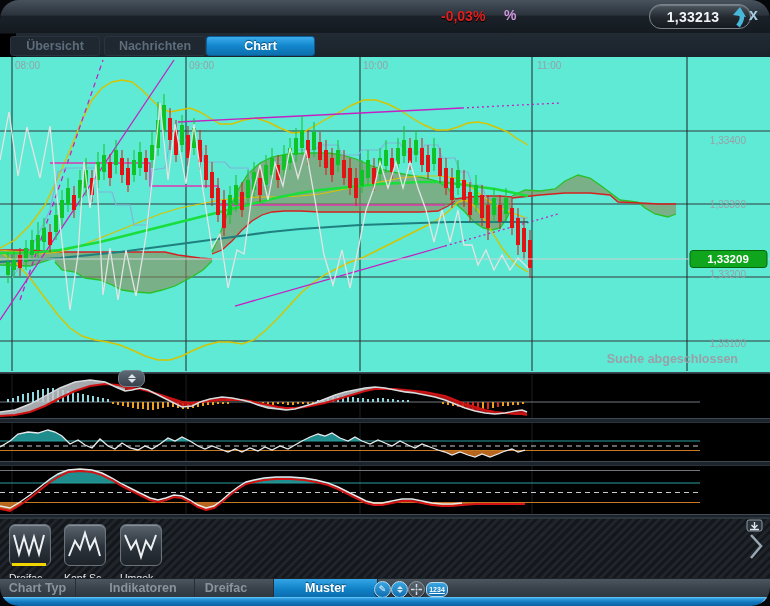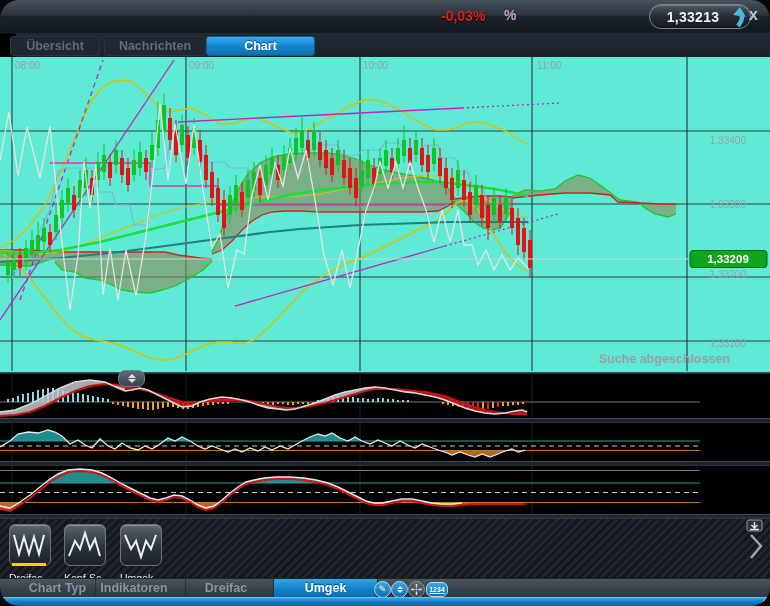--- a/index.html
+++ b/index.html
@@ -30,21 +30,21 @@
   #tab-nachrichten{left:88px;width:100px;}
   #tab-chart{left:190px;width:107px;color:#fff;text-shadow:0 -1px 1px #044a74;
     background:linear-gradient(#3cacec 0%,#1286cc 50%,#0c6fae 100%);border:1px solid #0a5c94;}
   .winicon{border:1px solid #8fb0c4;background:#26313b;}
   #win1{left:724px;top:43px;width:8px;height:6px;}
   #win2{left:736px;top:41px;width:10px;height:8px;}
   #win3{left:749px;top:38px;width:11px;height:11px;background:#878f96;border:1px solid #9aa1a7;}
   
   #chart-wrap{left:0;top:57px;width:770px;height:315px;background:#5eead4;}
   #panels-wrap{left:0;top:372px;width:770px;height:146px;background:#000;}
-  #suche{right:40px;top:352px;color:#99a0a8;font-size:12.5px;font-weight:bold;}
+  #suche{right:32px;top:352px;color:#99a0a8;font-size:12.5px;font-weight:bold;}
   #collapse-btn{left:118px;top:370px;width:25px;height:15px;border-radius:7px;cursor:pointer;
     background:linear-gradient(#5d6975,#39434e);border:1px solid #76818c;
     display:flex;flex-direction:column;align-items:center;justify-content:center;gap:1px;}
   .tri-up{width:0;height:0;border-left:4px solid transparent;border-right:4px solid transparent;
     border-bottom:4px solid #dfe5ea;}
   .tri-dn{width:0;height:0;border-left:4px solid transparent;border-right:4px solid transparent;
     border-top:4px solid #dfe5ea;}
   
   #patterns{left:0;top:518px;width:770px;height:60px;
     background:repeating-linear-gradient(135deg,#14181d 0 3px,#1f252b 3px 6px);
@@ -55,21 +55,21 @@
   .pat-btn svg{position:absolute;left:1px;top:3px;}
   .pat-underline{position:absolute;left:2px;top:38px;width:34px;height:3px;background:#f2d500;}
   .pat-label{top:53px;color:#e2e6e9;font-size:10.5px;}
   #dock-btn{left:746px;top:519px;width:18px;height:14px;cursor:pointer;}
   #chevron-right{left:744px;top:532px;width:24px;height:30px;cursor:pointer;}
   
   #toolbar{left:0;top:578px;width:770px;height:19px;
     background:linear-gradient(#4c565f 0%,#39424b 50%,#2d353d 100%);border-top:1px solid #1d2329;}
   .tb-tab{top:0;height:19px;line-height:19px;text-align:center;font-size:12.5px;font-weight:bold;
     color:#8a939c;border-right:1px solid #272e35;cursor:pointer;}
-  #tbt0{left:0;width:75px;padding-left:20px;} #tbt1{left:83px;width:102px;} #tbt2{left:179px;width:94px;}
+  #tbt0{left:0;width:75px;} #tbt1{left:92px;width:102px;} #tbt2{left:179px;width:94px;}
   #tbt3{left:274px;width:103px;color:#fff;text-shadow:0 -1px 1px #04466e;
     background:linear-gradient(#34a5e6 0%,#1080c6 55%,#0b6aab 100%);}
   .circ{top:2px;width:15px;height:15px;border-radius:50%;cursor:pointer;
     border:1px solid #bcd9ec;box-shadow:0 1px 1px #10151a;}
   .circ-blue{background:linear-gradient(#3aa7e4,#0e6cae);}
   .circ-gray{background:linear-gradient(#5b656f,#3a434c);border-color:#8b959e;}
   #ic-pencil{left:374px;color:#fff;font-size:9px;text-align:center;line-height:14px;}
   #ic-sort{left:391px;display:flex;flex-direction:column;align-items:center;justify-content:center;gap:1px;}
   #ic-sort .tri-up{border-left-width:3px;border-right-width:3px;border-bottom-width:3px;}
   #ic-sort .tri-dn{border-left-width:3px;border-right-width:3px;border-top-width:3px;}
@@ -544,21 +544,21 @@
     <path d="M8.5 3 L8.5 8 M5.5 6 L8.5 9 L11.5 6 M4 10.5 L13 10.5" stroke="#dfe5ea" stroke-width="1.4" fill="none"></path>
   </svg>
   <svg id="chevron-right" class="abs">
     <polyline points="7,3 17,14 7,26" stroke="#98a5b2" stroke-width="2.5" fill="none"></polyline>
   </svg>
 
   <div id="toolbar" class="abs">
     <div id="tbt0" class="abs tb-tab">Chart Typ</div>
     <div id="tbt1" class="abs tb-tab">Indikatoren</div>
     <div id="tbt2" class="abs tb-tab">Dreifac</div>
-    <div id="tbt3" class="abs tb-tab">Umgek</div>
+    <div id="tbt3" class="abs tb-tab">Muster</div>
     <div id="ic-pencil" class="abs circ circ-blue">✎</div>
     <div id="ic-sort" class="abs circ circ-blue">
       <div class="tri-up"></div>
       <div class="tri-dn"></div>
     </div>
     <svg id="ic-cross" class="abs circ circ-gray" width="15" height="15">
       <path d="M7.5 2 L7.5 5.5 M7.5 9.5 L7.5 13 M2 7.5 L5.5 7.5 M9.5 7.5 L13 7.5" stroke="#d6dce1" stroke-width="1.5"></path>
       <circle cx="7.5" cy="7.5" r="1" fill="#d6dce1"></circle>
     </svg>
     <div id="ic-1234" class="abs">1234</div>

